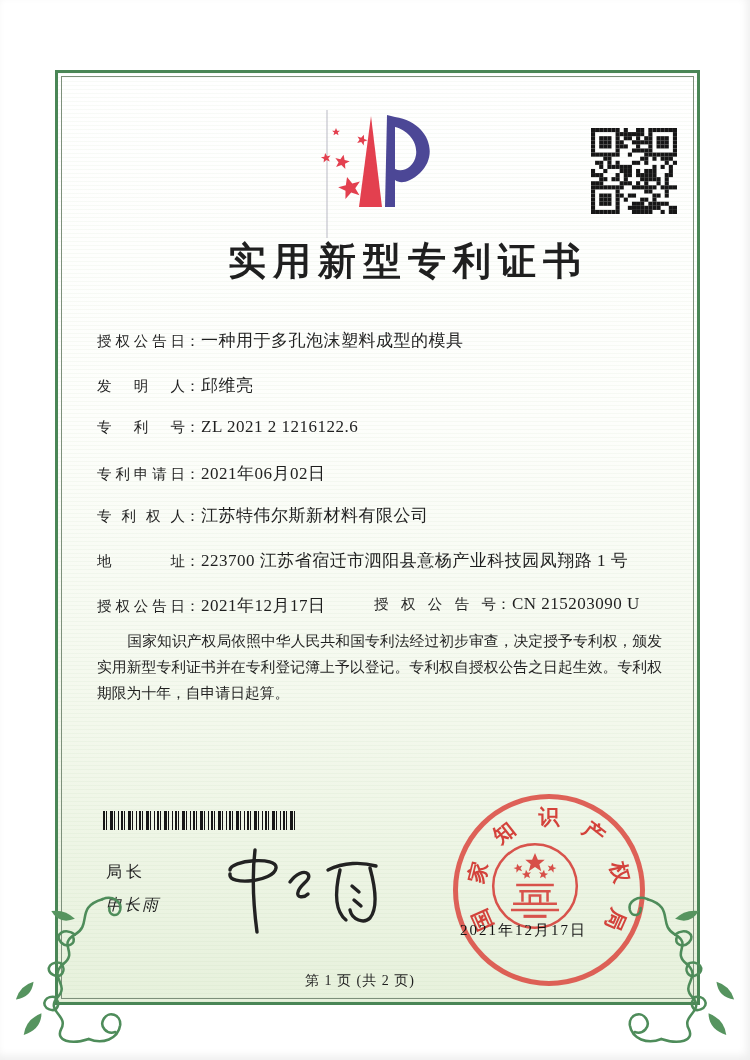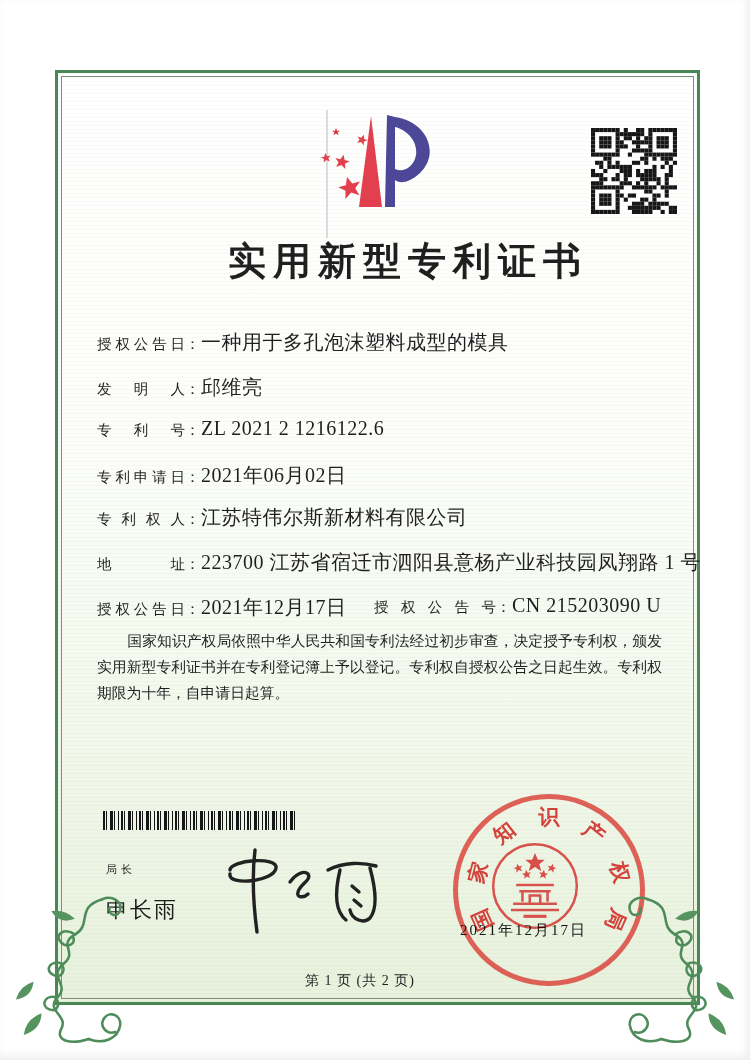--- a/index.html
+++ b/index.html
@@ -14,35 +14,35 @@
          background:repeating-linear-gradient(0deg,rgba(110,160,100,.05) 0 1px,transparent 1px 4px);}
   .frame-inner{position:absolute;inset:3px;border:1px solid #7d8f7b;}
   .cert-no{position:absolute;left:79px;top:121px;font-size:16.5px;letter-spacing:2px;z-index:2;}
   .logo{position:absolute;left:308px;top:110px;width:130px;height:128px;z-index:2;}
   .qr{position:absolute;left:591px;top:128px;width:86px;height:86px;fill:#161616;z-index:2;}
   .title{position:absolute;left:55px;top:236px;width:706px;text-align:center;
          font-size:38px;font-weight:bold;letter-spacing:7px;z-index:2;}
   .frow{position:absolute;left:97px;white-space:nowrap;z-index:2;}
   .flabel{display:inline-block;width:88px;font-size:14.5px;text-align:justify;text-align-last:justify;}
   .fcolon{font-size:15px;display:inline-block;width:16px;}
-  .fvalue{font-size:20px;letter-spacing:.5px;}
+  .fvalue{font-size:17px;letter-spacing:.5px;}
   .g2{position:absolute;left:245px;top:0;white-space:nowrap;}
   .g2 .flabel{width:122px;margin-left:32px;}
   .paras{position:absolute;left:97px;top:628px;width:565px;font-size:14.8px;line-height:26px;
          text-align:justify;z-index:2;}
   .paras p{margin:0 0 8px 0;text-indent:2.05em;}
   .barcode{position:absolute;left:103px;top:811px;width:193px;height:19px;z-index:2;
     background:repeating-linear-gradient(90deg,
       #161616 0 2px,transparent 2px 3px,
       #161616 3px 4px,transparent 4px 7px,
       #161616 7px 10px,transparent 10px 11px,
       #161616 11px 12px,transparent 12px 15px,
       #161616 15px 16px,transparent 16px 18px);}
-  .sig-title{position:absolute;left:106px;top:862px;font-size:11px;letter-spacing:4px;z-index:2;}
-  .sig-name{position:absolute;left:106px;top:895px;font-size:22px;letter-spacing:2px;z-index:2;}
+  .sig-title{position:absolute;left:106px;top:862px;font-size:16px;letter-spacing:4px;z-index:2;}
+  .sig-name{position:absolute;left:106px;top:895px;font-size:16px;letter-spacing:2px;z-index:2;font-style:italic;}
   .sig-svg{position:absolute;left:200px;top:840px;width:215px;height:100px;z-index:2;}
   .seal{position:absolute;left:453px;top:794px;width:192px;height:192px;z-index:3;}
   .seal-ring{position:absolute;inset:0;border:5px solid rgba(219,70,62,.85);border-radius:50%;box-sizing:border-box;}
   .emblem{position:absolute;left:36px;top:46px;width:92px;height:92px;}
   .seal-char{position:absolute;left:50%;top:50%;font-size:21px;font-weight:bold;
              color:rgba(210,56,50,.95);
              transform:translate(-50%,-50%) rotate(var(--a)) translateY(-73px);}
   .seal-date{position:absolute;left:460px;top:921px;font-size:15px;letter-spacing:2px;color:#141414;z-index:4;}
   .page-info{position:absolute;left:255px;top:972px;width:210px;text-align:center;font-size:14px;
              letter-spacing:1px;z-index:2;}

